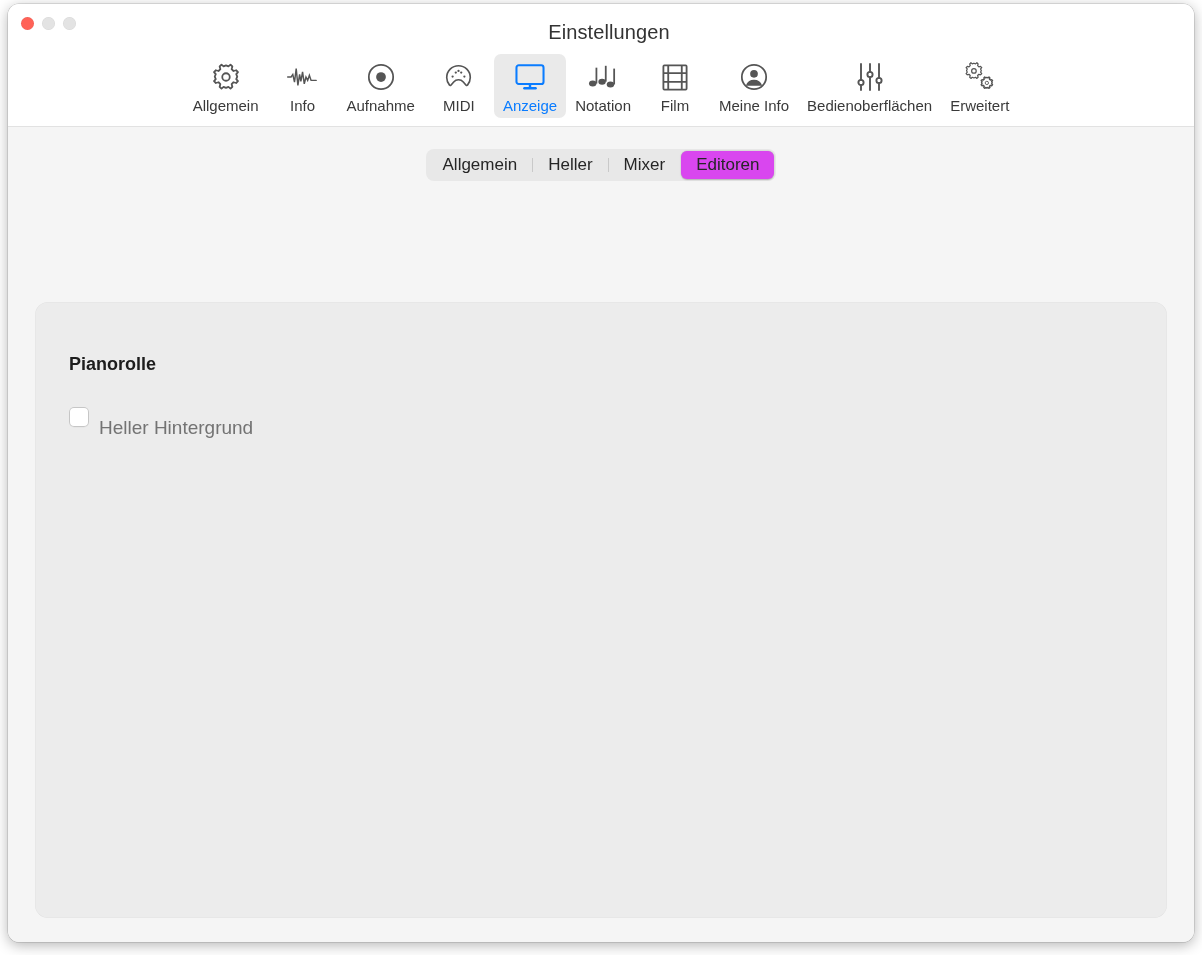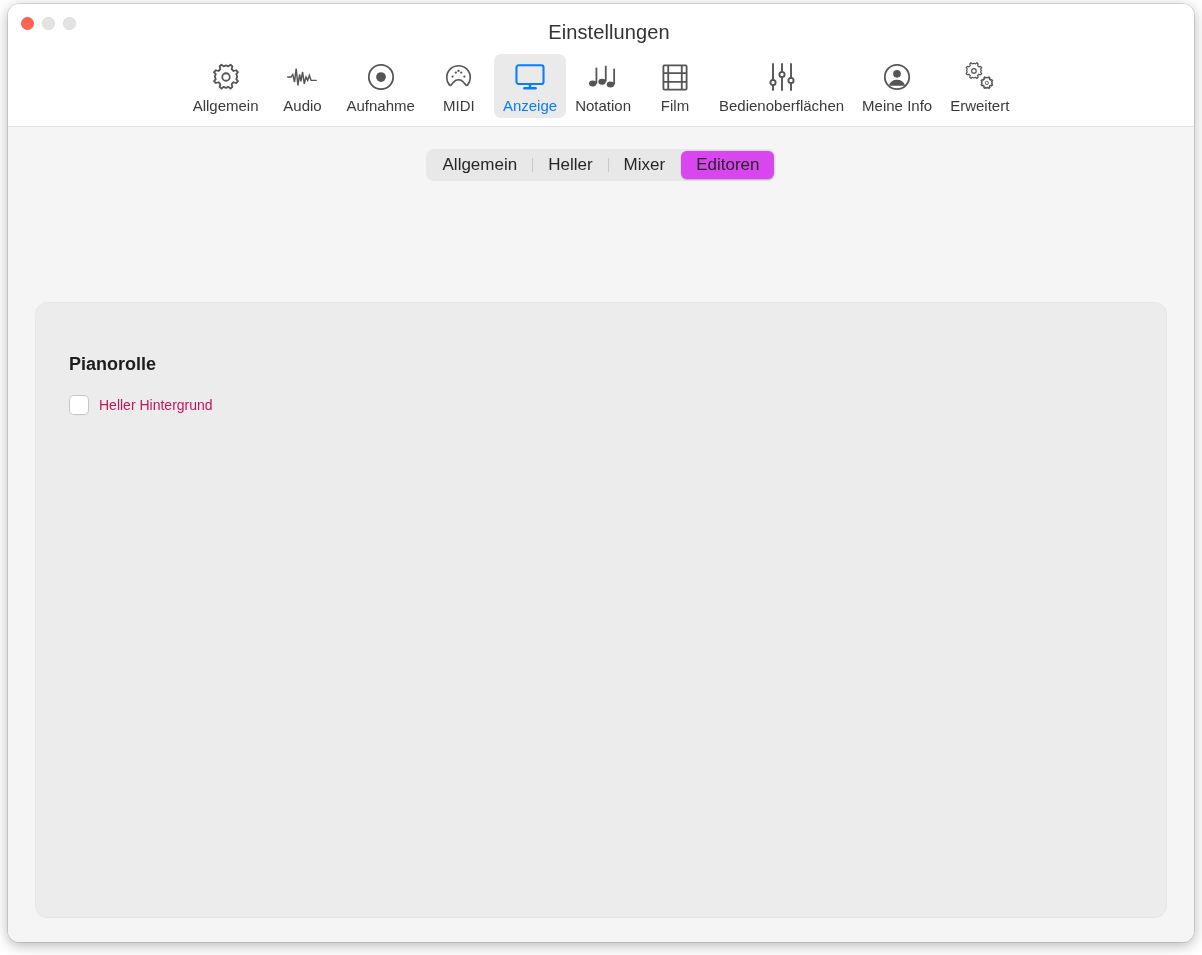--- a/index.html
+++ b/index.html
@@ -180,22 +180,23 @@
   }
   .cbox {
     width: 20px;
     height: 20px;
     border-radius: 5px;
     background: #ffffff;
     box-shadow: inset 0 0 0 1px #c6c6c6, 0 0.5px 0.5px rgba(0,0,0,0.05);
     flex: 0 0 auto;
   }
   .cbox-label {
-    font-size: 14px;
-    color: #be185d;
+    font-size: 19px;
+    color: #737373;
+    margin-top: 22px;
   }
 </style>
 </head>
 <body>
 
 <div id="screen">
   <div class="window">
 
     <div class="chrome">
       <div class="titlebar">
@@ -218,21 +219,21 @@
           </span>
           <span class="tb-label">Allgemein</span>
         </div>
 
         <div class="tb-item">
           <span class="tb-icon">
             <svg width="34" height="28" viewBox="0 0 40 28" fill="none" stroke="currentColor" stroke-width="1.7" stroke-linecap="round">
               <path d="M2 14h4l2-3 2 9 2-16 2 20 2-13 1.5 8 2-11 2 14 2-8 2 4 2-6 2 6h6"></path>
             </svg>
           </span>
-          <span class="tb-label">Audio</span>
+          <span class="tb-label">Info</span>
         </div>
 
         <div class="tb-item">
           <span class="tb-icon">
             <svg width="30" height="30" viewBox="0 0 32 32" fill="none" stroke="currentColor" stroke-width="1.9">
               <circle cx="16" cy="16" r="13"></circle>
               <circle cx="16" cy="16" r="5.2" fill="currentColor" stroke="none"></circle>
             </svg>
           </span>
           <span class="tb-label">Aufnahme</span>
@@ -285,40 +286,40 @@
               <rect x="2" y="2.5" width="24" height="25" rx="1"></rect>
               <path d="M7 2.5v25M21 2.5v25M2 10.5h24M2 19.5h24"></path>
             </svg>
           </span>
           <span class="tb-label">Film</span>
         </div>
 
 
         <div class="tb-item">
           <span class="tb-icon">
+            <svg width="30" height="30" viewBox="0 0 32 32" fill="none" stroke="currentColor" stroke-width="1.9">
+              <circle cx="16" cy="16" r="13"></circle>
+              <circle cx="16" cy="12.6" r="4.1" fill="currentColor" stroke="none"></circle>
+              <path d="M7.3 25.2a9.2 9.2 0 0 1 17.4 0" fill="currentColor" stroke="none"></path>
+            </svg>
+          </span>
+          <span class="tb-label">Meine Info</span>
+        </div>
+
+        <div class="tb-item">
+          <span class="tb-icon">
             <svg width="26" height="30" viewBox="0 0 26 30" fill="none" stroke="currentColor" stroke-width="1.9">
               <path d="M4 2v16M13 2v8M22 2v14" stroke-linecap="round"></path>
               <path d="M4 23v5M13 15v13M22 21v7" stroke-linecap="round"></path>
               <circle cx="4" cy="20.5" r="2.6"></circle>
               <circle cx="13" cy="12.5" r="2.6"></circle>
               <circle cx="22" cy="18.5" r="2.6"></circle>
             </svg>
           </span>
           <span class="tb-label">Bedienoberflächen</span>
-        </div>
-
-        <div class="tb-item">
-          <span class="tb-icon">
-            <svg width="30" height="30" viewBox="0 0 32 32" fill="none" stroke="currentColor" stroke-width="1.9">
-              <circle cx="16" cy="16" r="13"></circle>
-              <circle cx="16" cy="12.6" r="4.1" fill="currentColor" stroke="none"></circle>
-              <path d="M7.3 25.2a9.2 9.2 0 0 1 17.4 0" fill="currentColor" stroke="none"></path>
-            </svg>
-          </span>
-          <span class="tb-label">Meine Info</span>
         </div>
 
         <div class="tb-item">
           <span class="tb-icon">
             <svg width="32" height="30" viewBox="0 0 34 32" fill="none" stroke="currentColor" stroke-width="1.8">
               <g transform="translate(-1,-2) scale(0.72)">
                 <circle cx="16" cy="16" r="3.4"></circle>
                 <path d="M16 4.6 l2.4 1 2-1.7 1.8 1.8 -0.7 2.5 1.8 1.8 2.5-0.7 1.8 1.8 -1.7 2 1 2.4 -1 2.4 1.7 2 -1.8 1.8 -2.5-0.7 -1.8 1.8 0.7 2.5 -1.8 1.8 -2-1.7 -2.4 1 -2.4-1 -2 1.7 -1.8-1.8 0.7-2.5 -1.8-1.8 -2.5 0.7 -1.8-1.8 1.7-2 -1-2.4 1-2.4 -1.7-2 1.8-1.8 2.5 0.7 1.8-1.8 -0.7-2.5 1.8-1.8 2 1.7z" stroke-linejoin="round"></path>
               </g>
               <g transform="translate(16,14) scale(0.52)">

